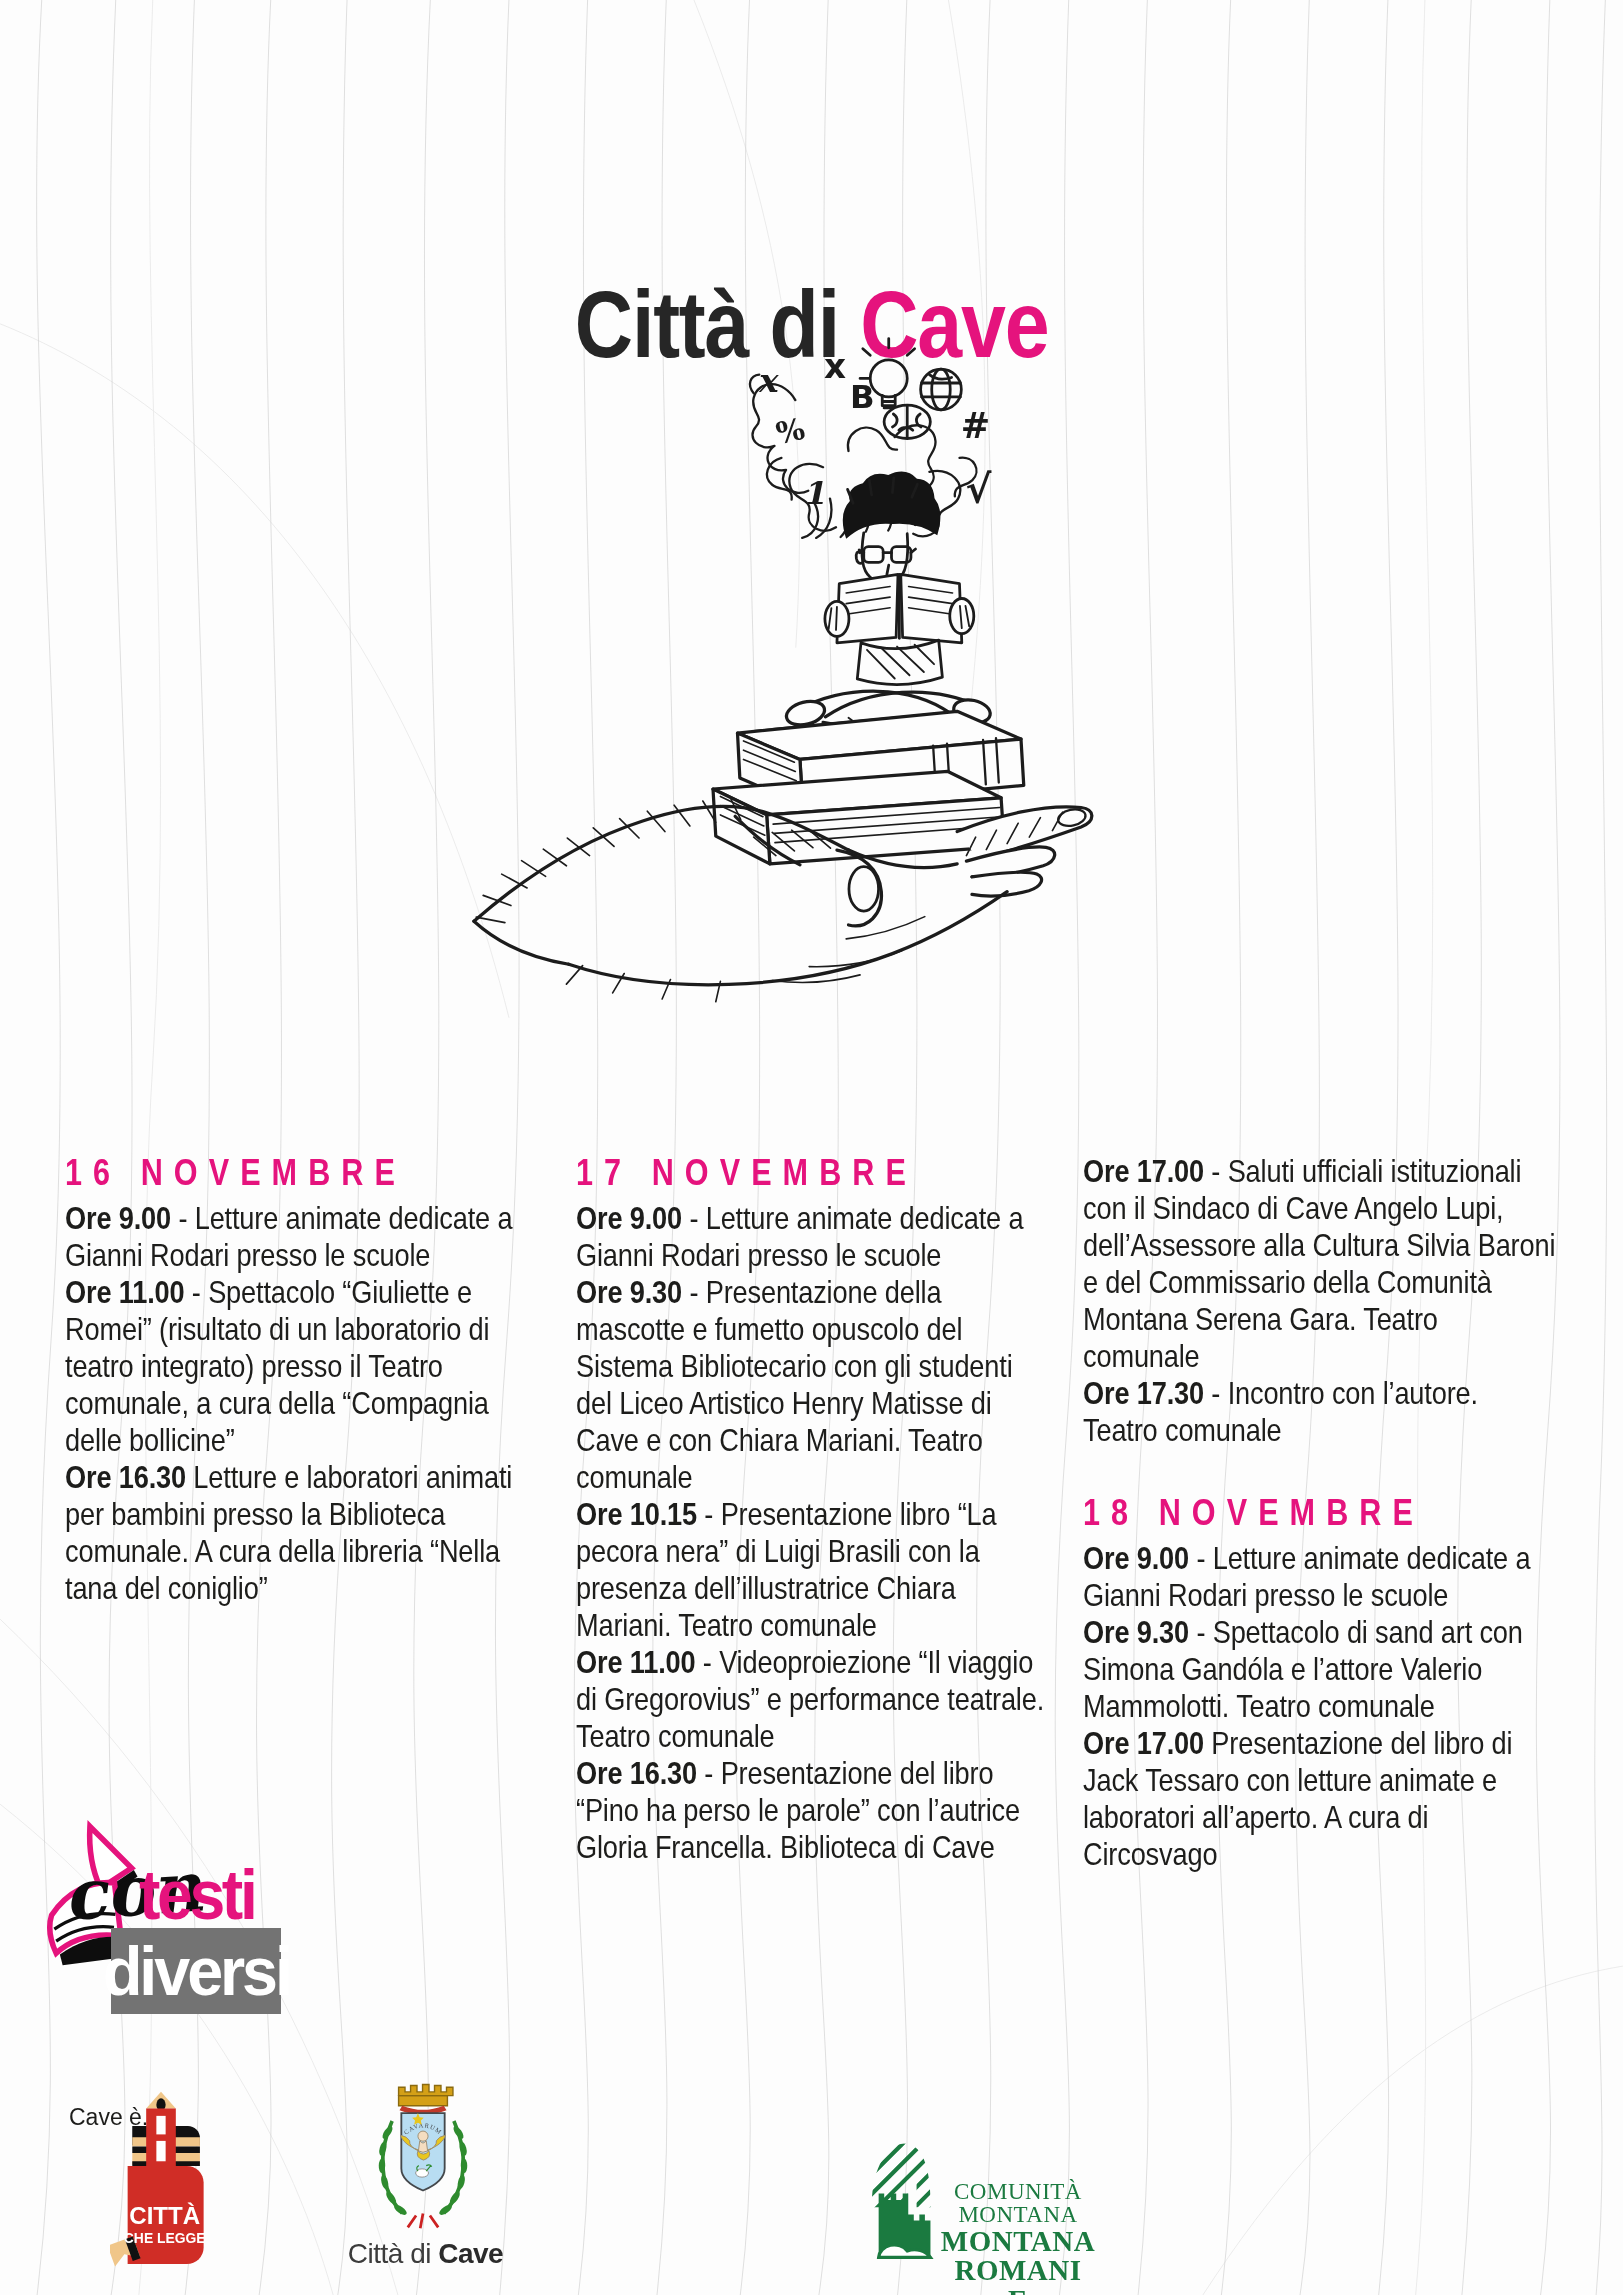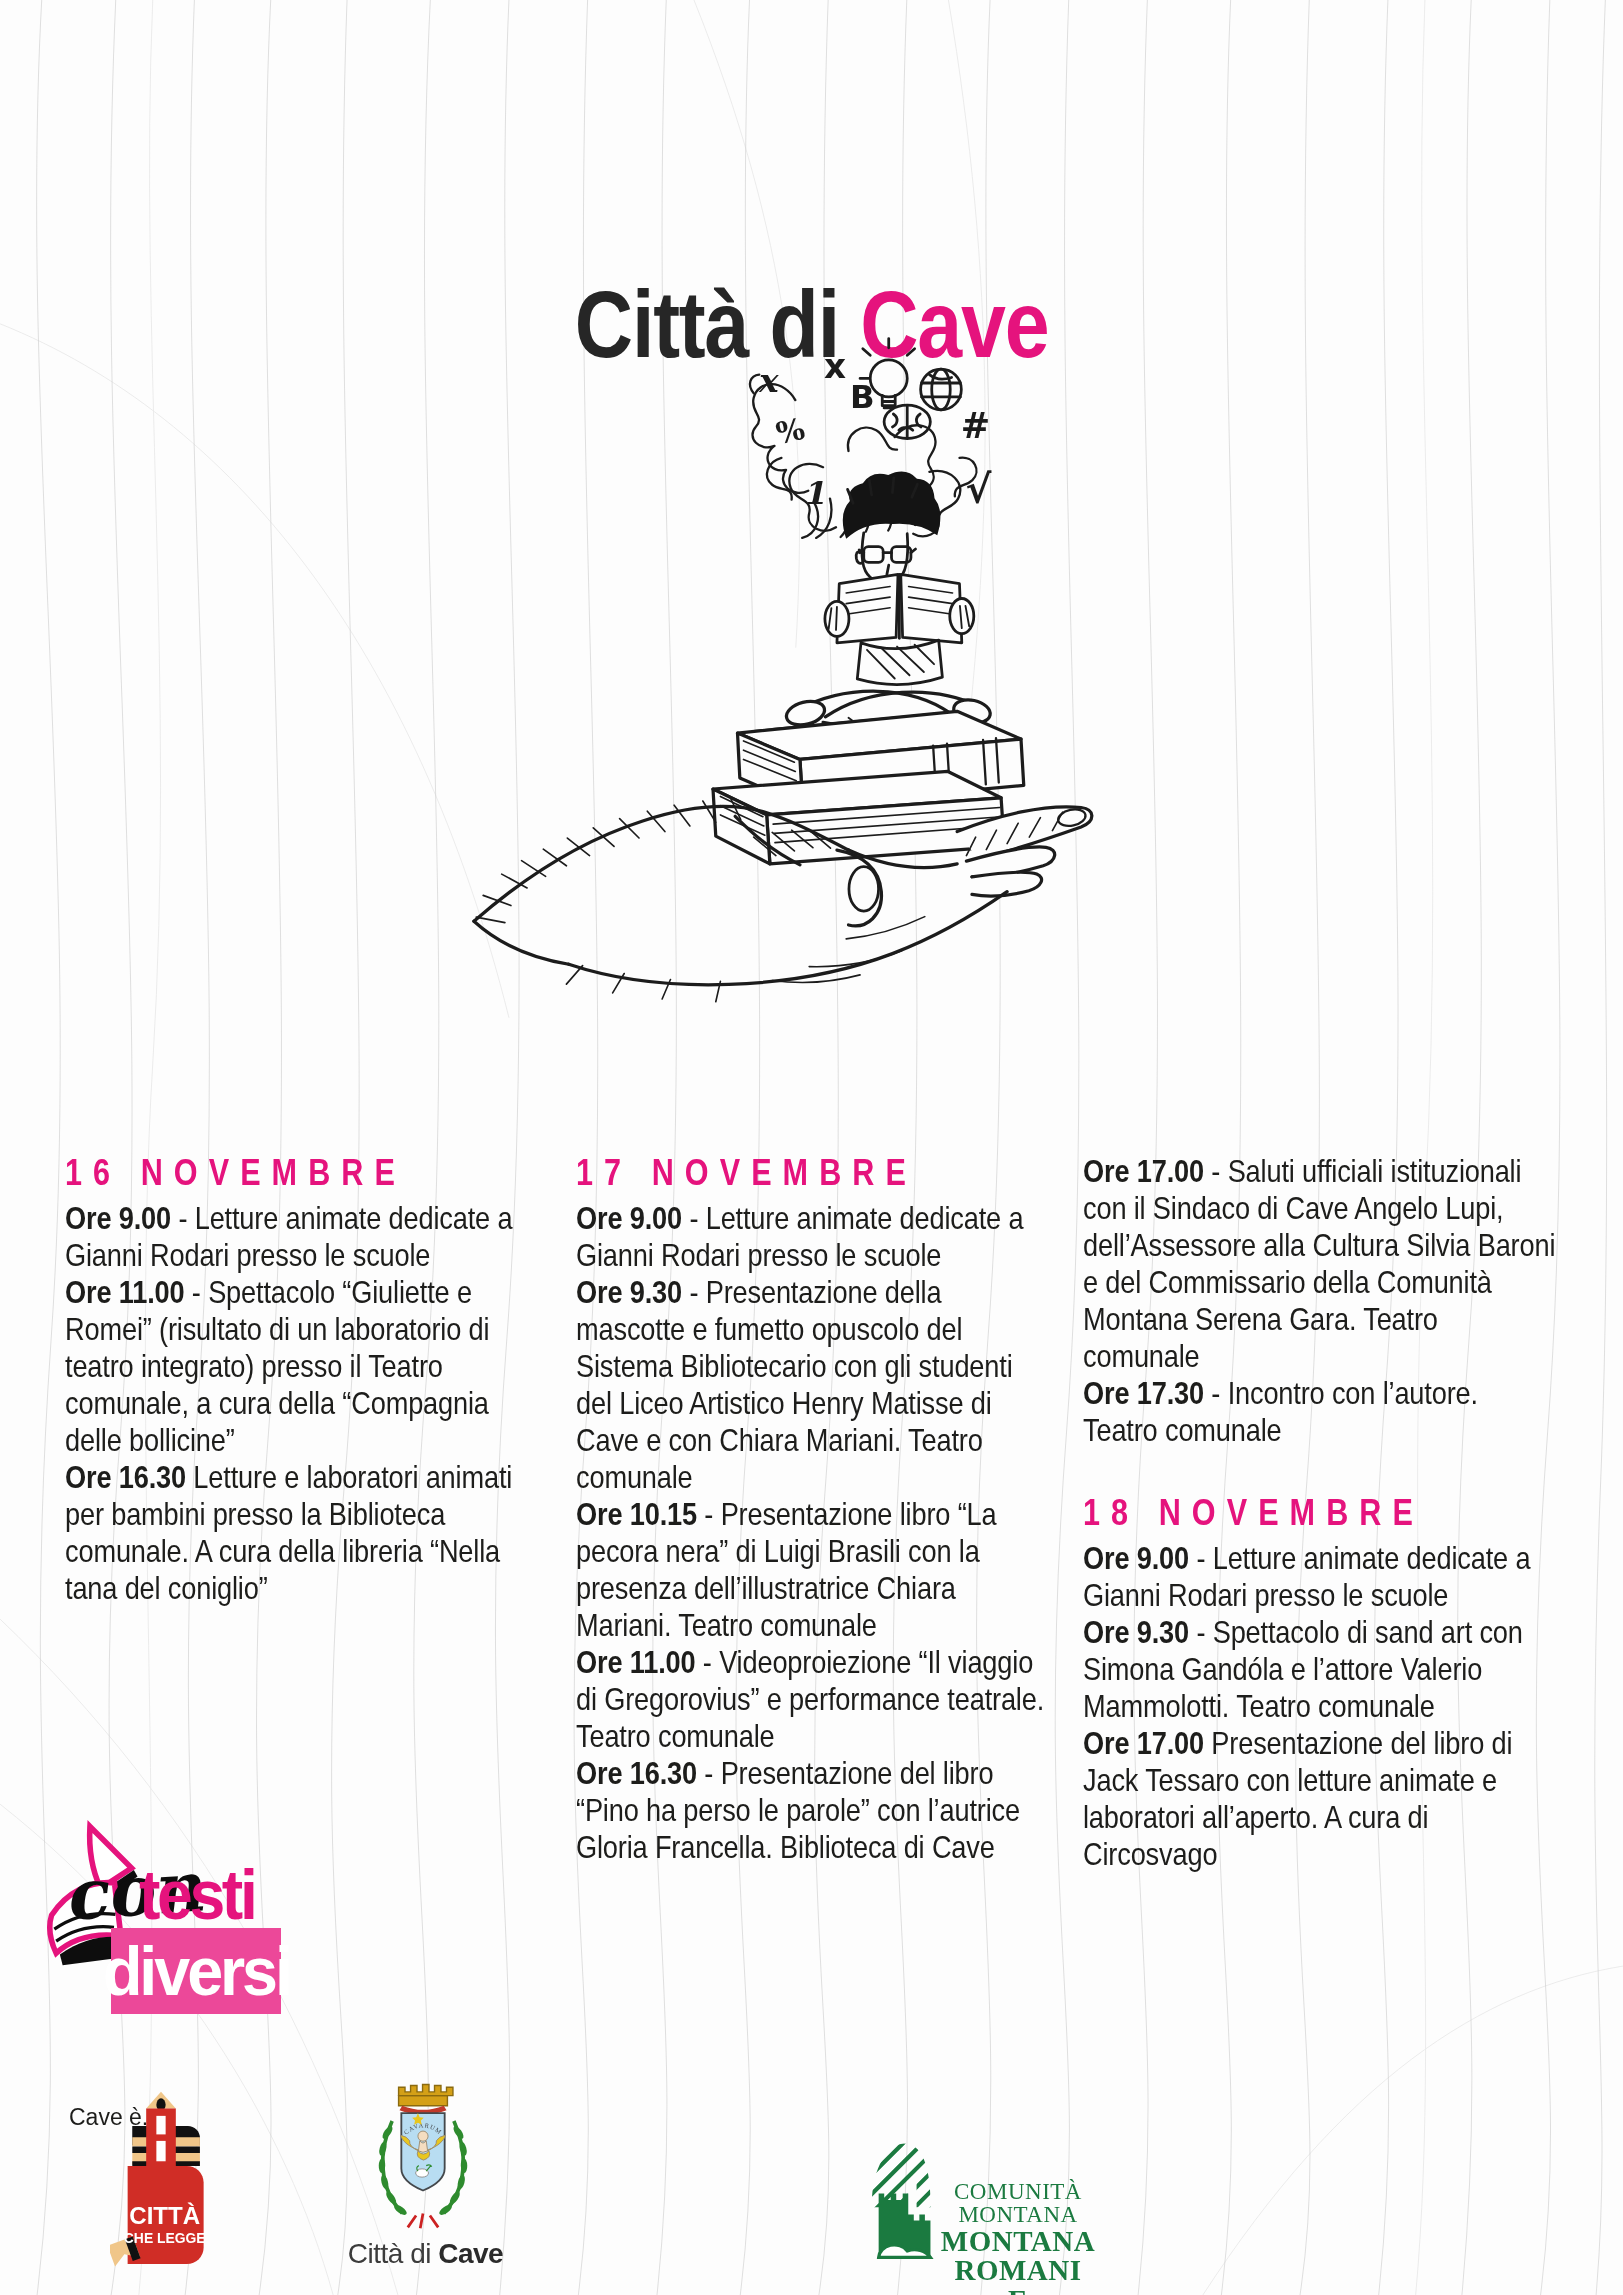--- a/index.html
+++ b/index.html
@@ -57,21 +57,21 @@
     position:absolute; left:22px; top:32px; font-family:"DejaVu Serif", serif;
     font-style:italic; font-weight:700; font-size:69px; color:#0d0d0d;
     transform:rotate(-4deg);
   }
   .contesti .testi{
     position:absolute; left:93px; top:37px; font-size:70px; font-weight:700;
     color:#e5137d; letter-spacing:-3.7px; transform:scaleX(.92); transform-origin:left;
   }
   .contesti .dbox{
     position:absolute; left:65px; top:110px; width:170px; height:86px;
-    background:#ec4899; display:flex; align-items:center; justify-content:center;
+    background:#737373; display:flex; align-items:center; justify-content:center;
   }
   .contesti .diversi{
     font-size:68px; font-weight:700; color:#ffffff; letter-spacing:-3.2px;
     transform:scaleX(.95); line-height:1;
   }
 
   
   .cave-e{left:69px; top:2104px; font-size:23px; color:#1d1d1b; letter-spacing:0;}
   .legge-logo{left:110px; top:2089px; width:102px; height:183px;}
   .arms{left:370px; top:2077px; width:106px; height:157px;}

